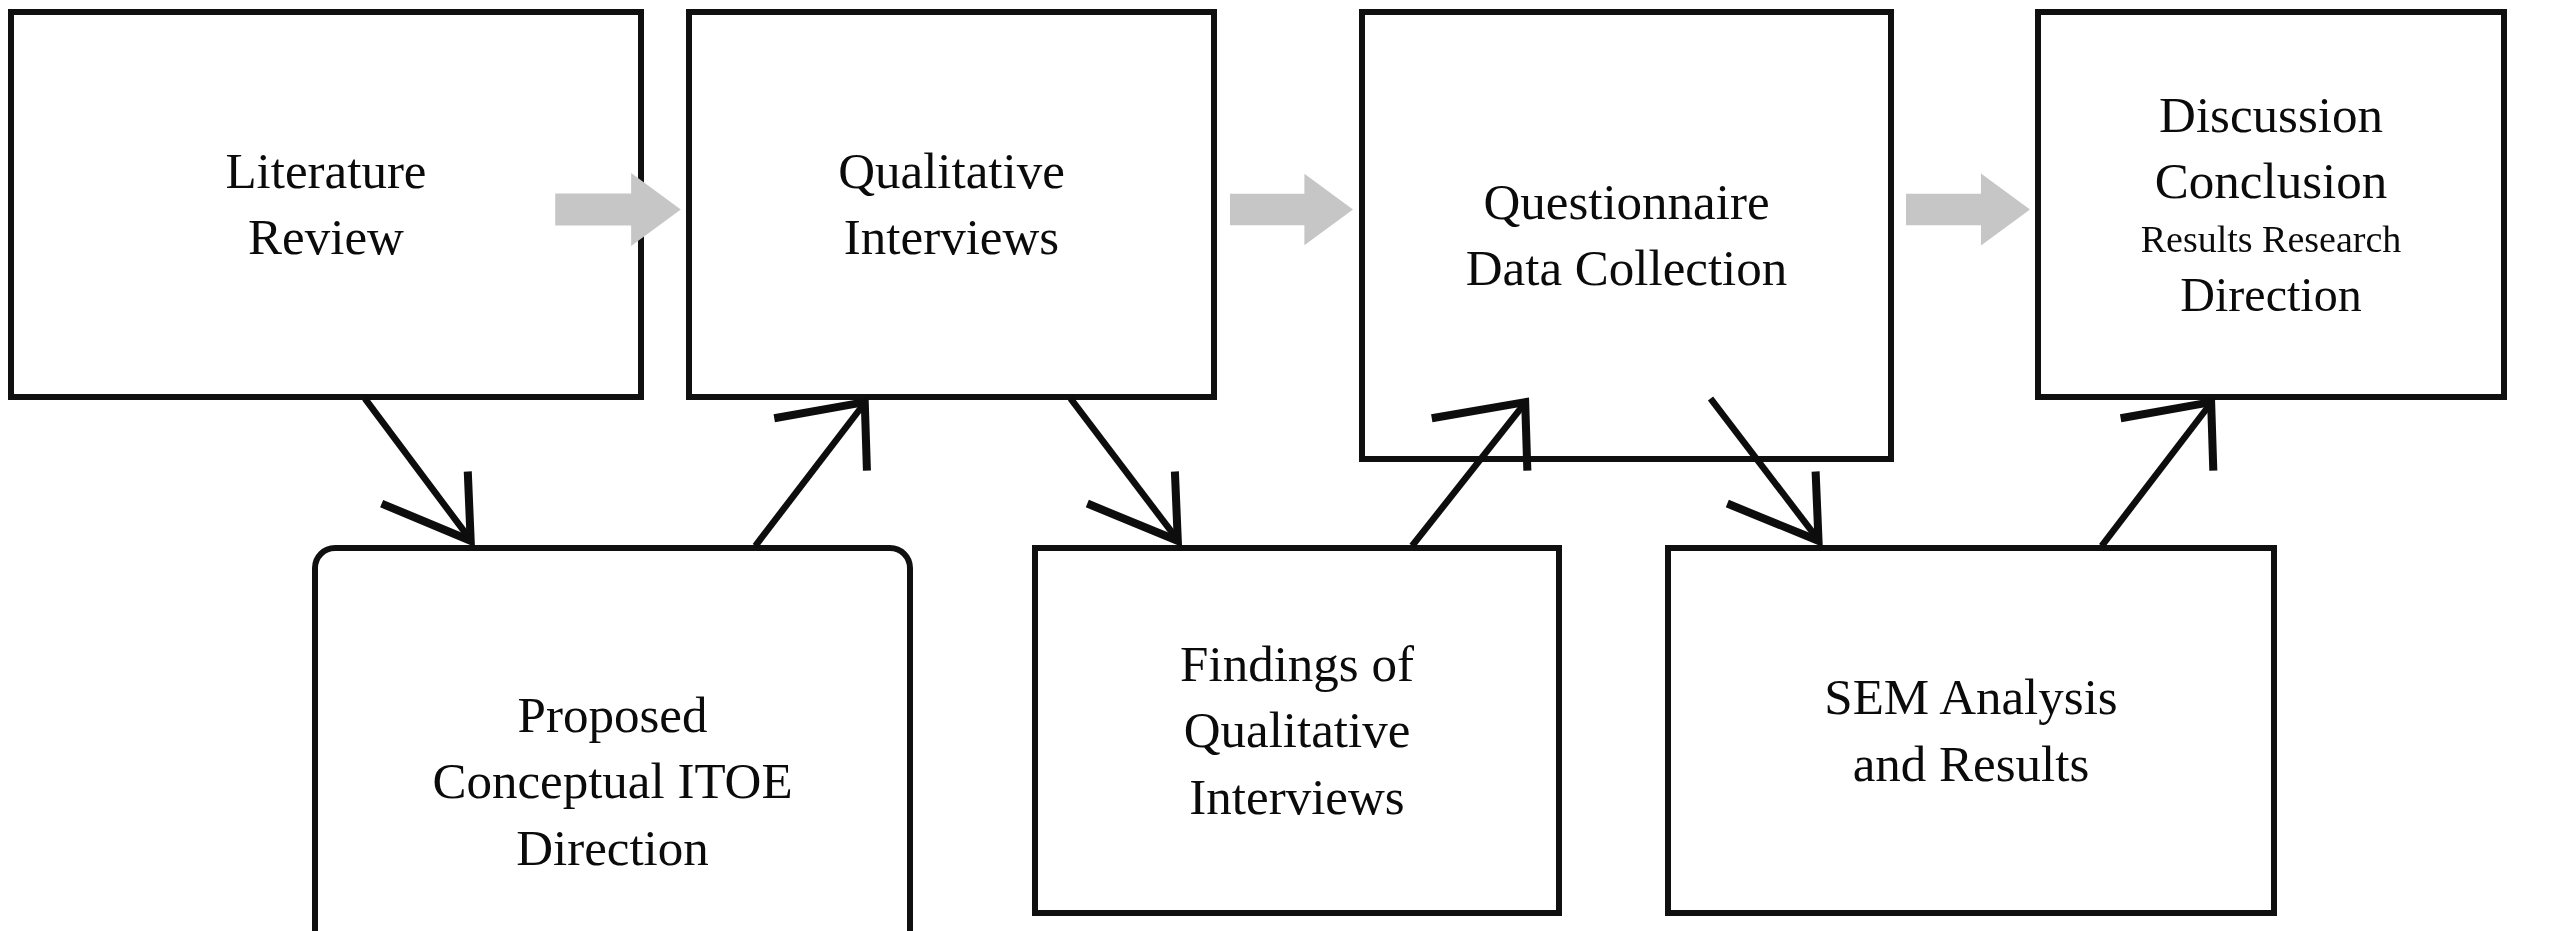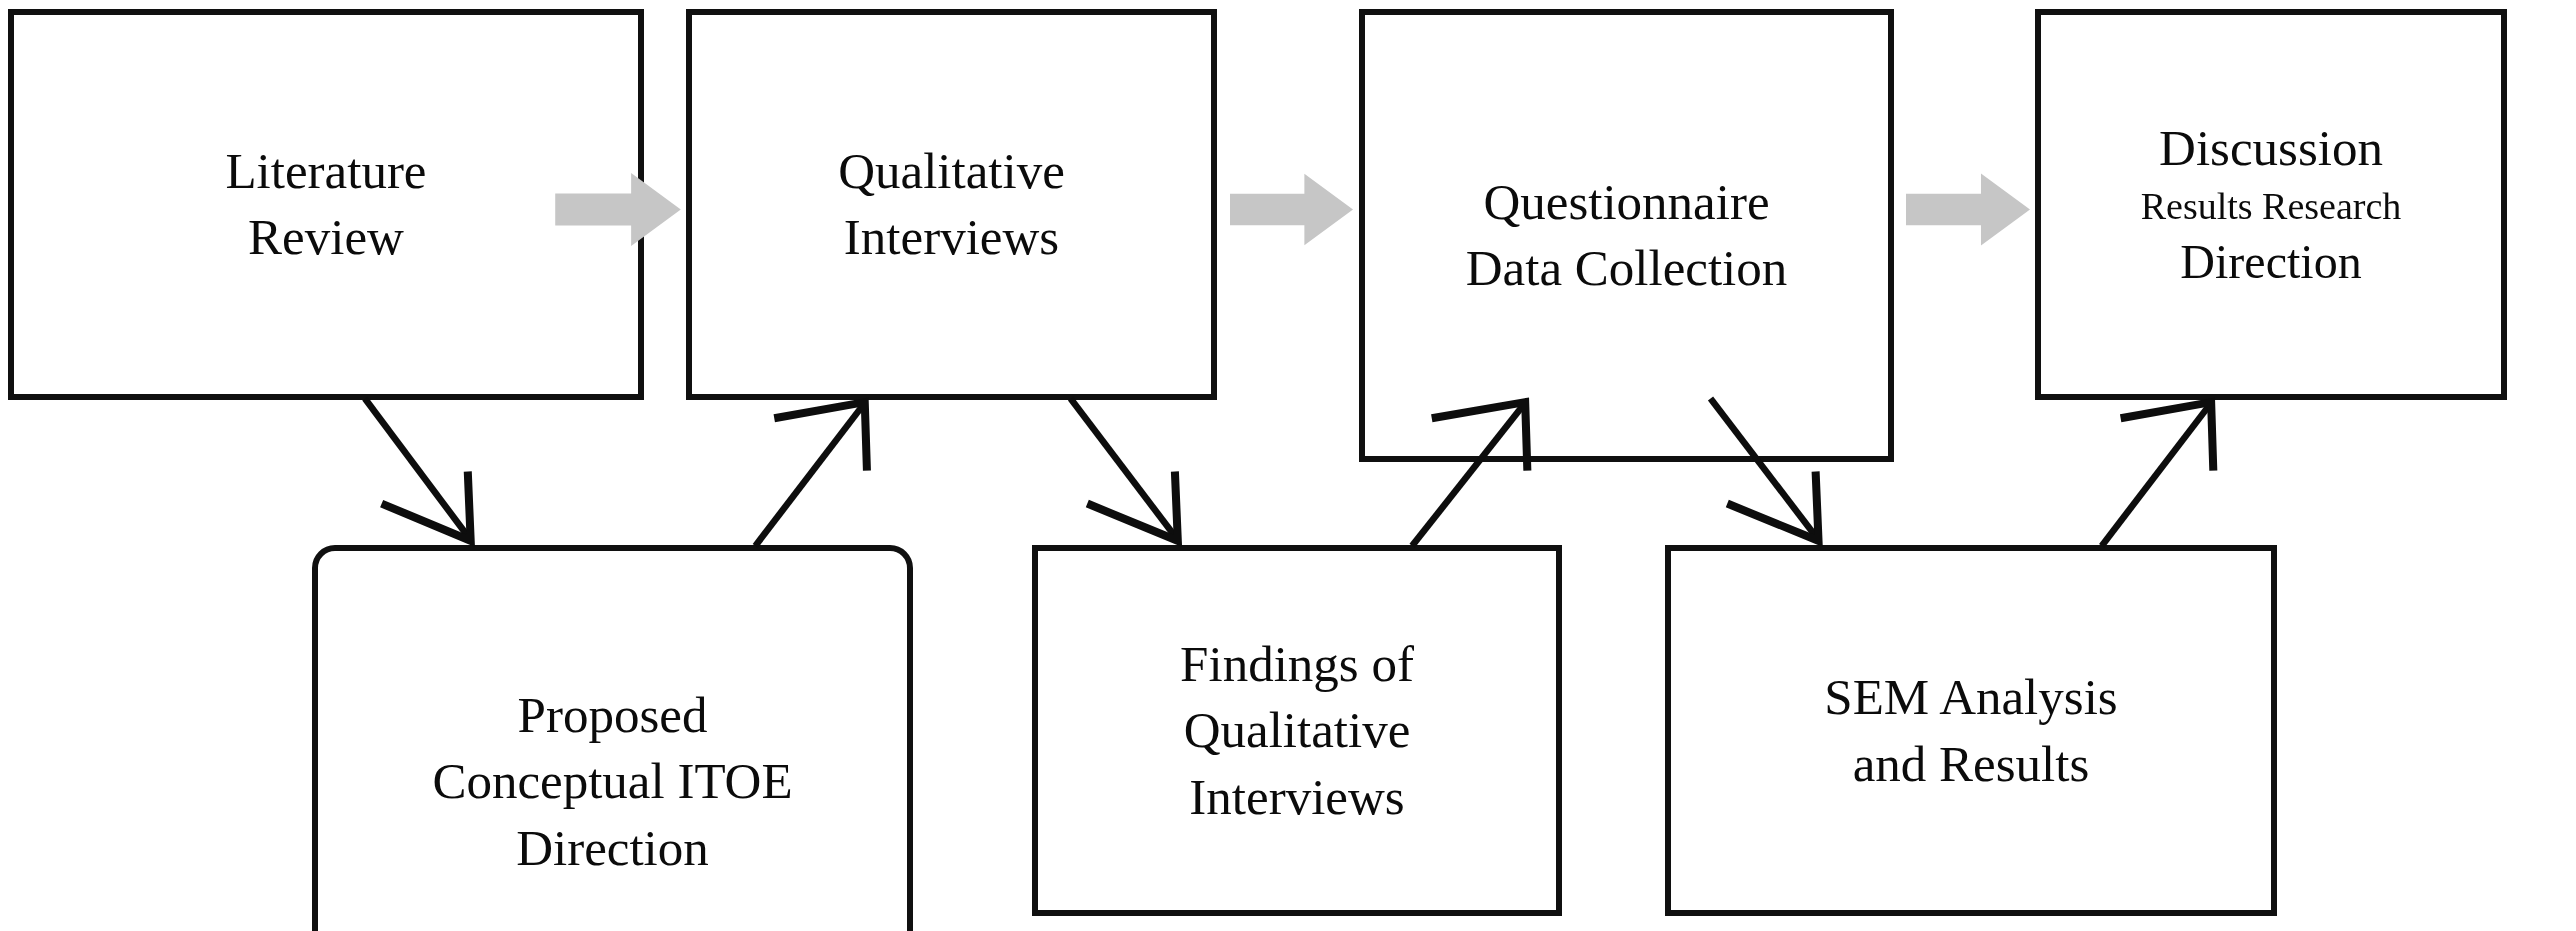--- a/index.html
+++ b/index.html
@@ -91,20 +91,21 @@
     <span class="line fs-big">Interviews</span>
   </div>
 
   <div class="node" id="node-questionnaire-data">
     <span class="line fs-big">Questionnaire</span>
     <span class="line fs-big">Data Collection</span>
   </div>
 
   <div class="node" id="node-discussion-conclusion">
     <span class="line fs-big">Discussion</span>
+    <span class="line fs-big">Conclusion</span>
     <span class="line fs-small">Results Research</span>
     <span class="line fs-med">Direction</span>
   </div>
 
   <div class="node" id="node-proposed-framework">
     <span class="line fs-big">Proposed</span>
     <span class="line fs-big">Conceptual ITOE</span>
     <span class="line fs-big">Direction</span>
   </div>
 

